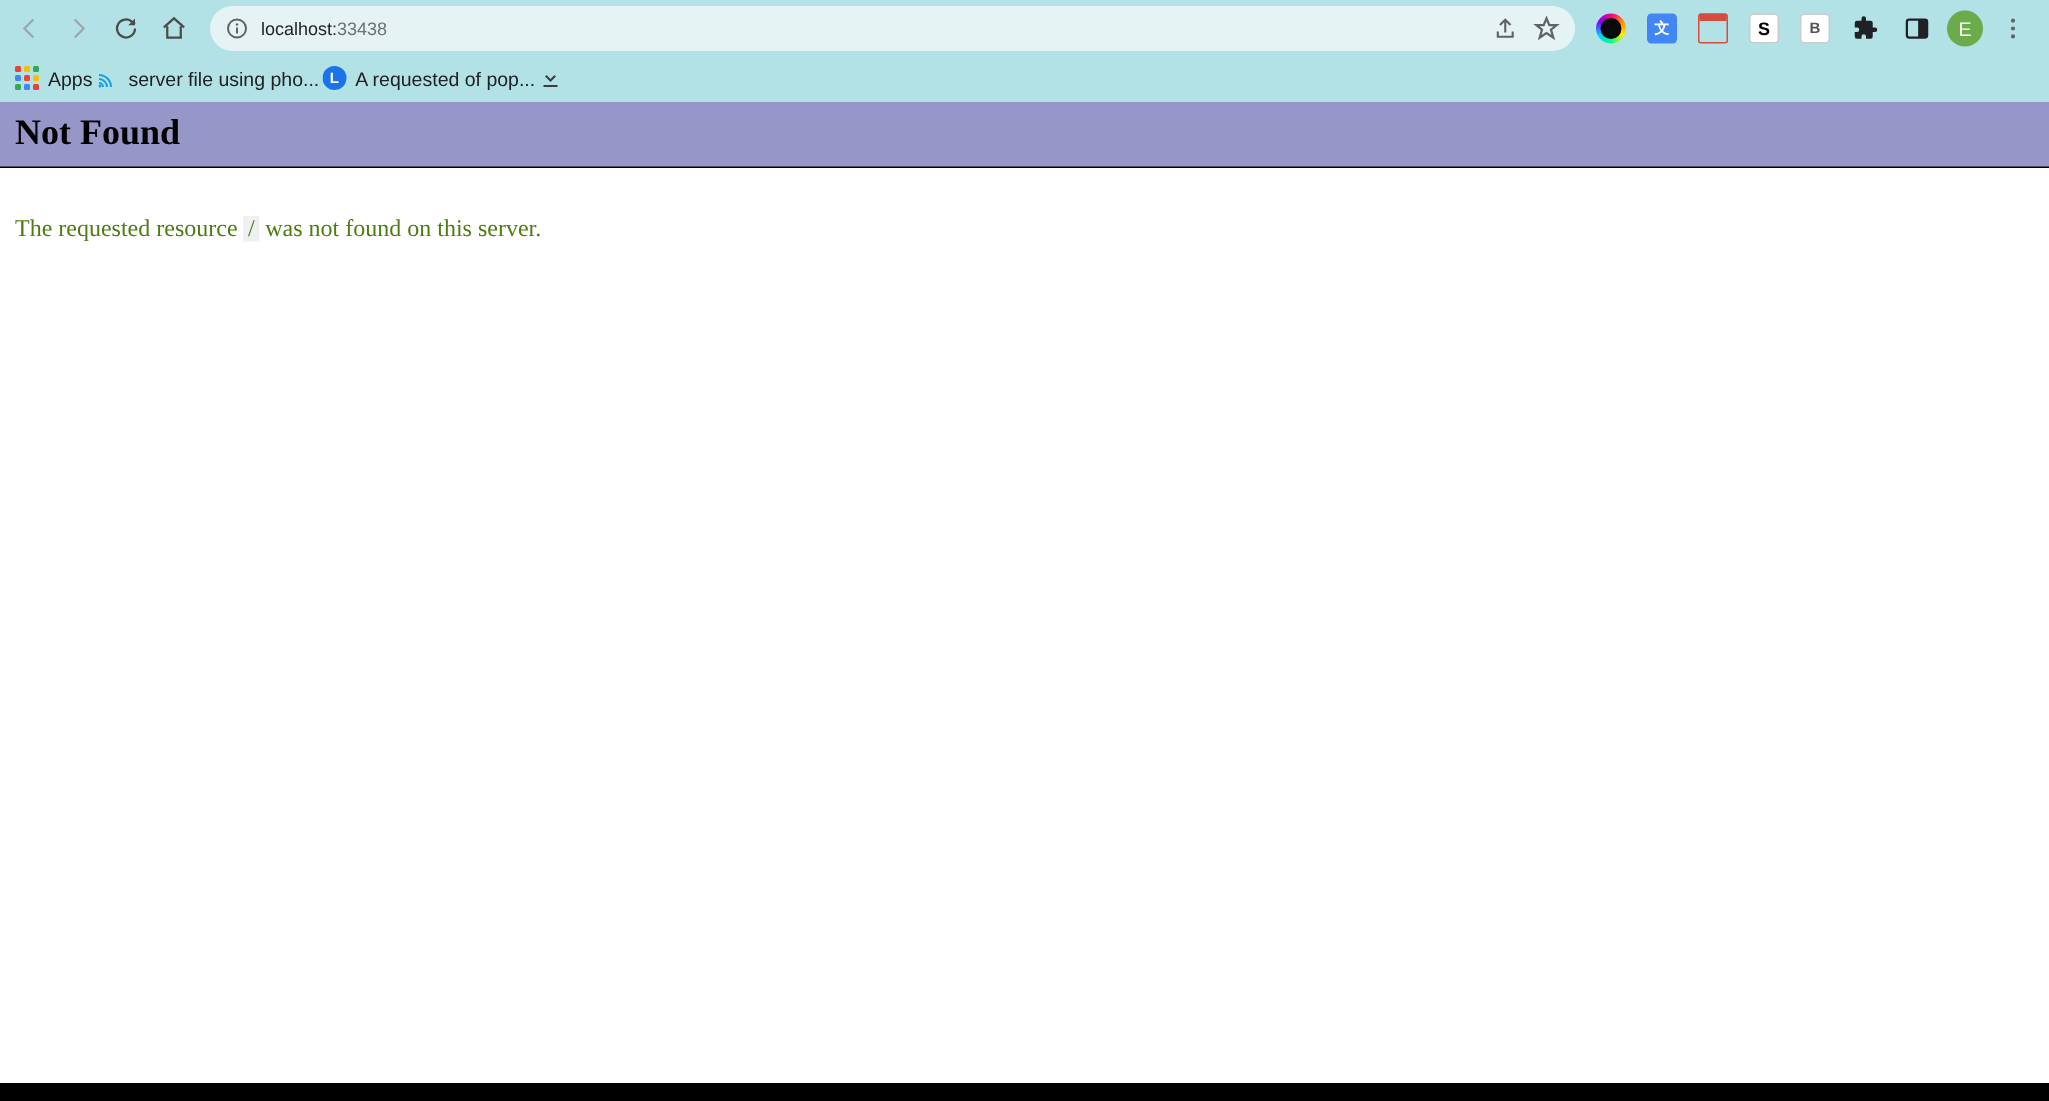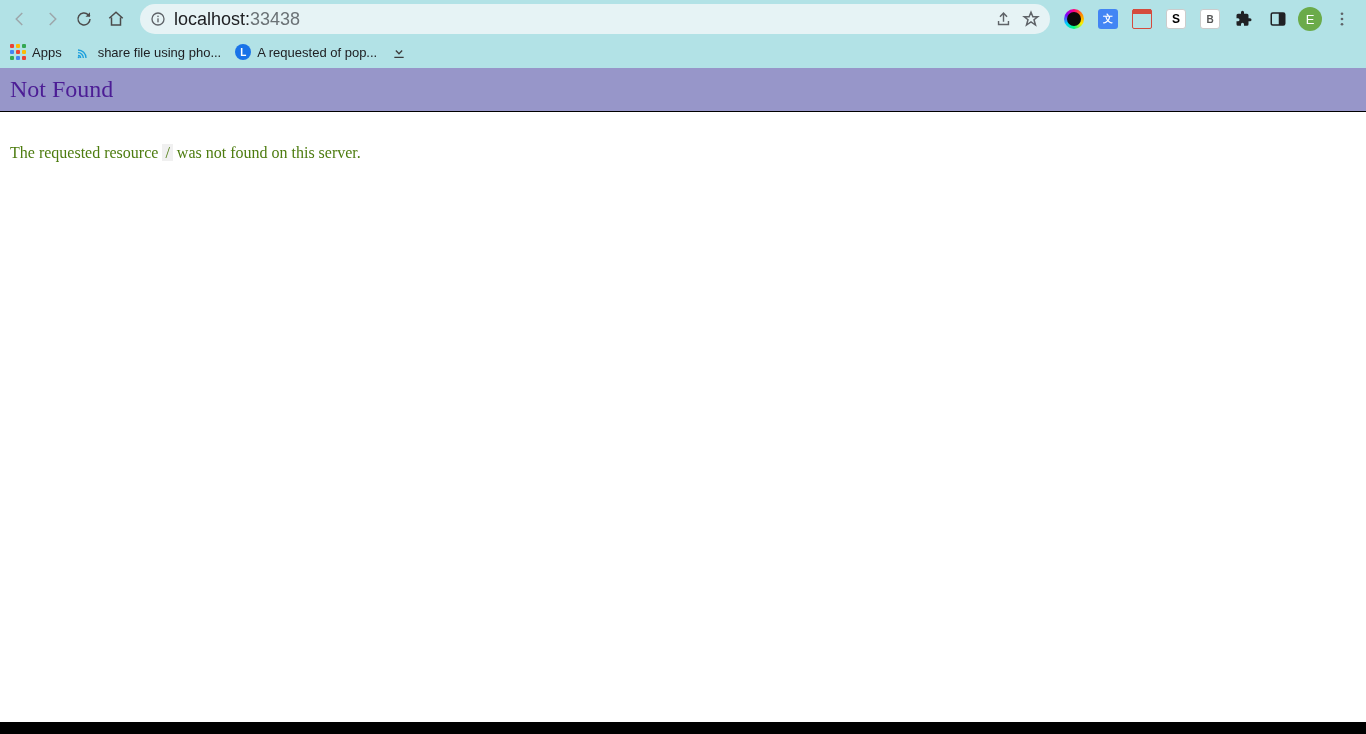--- a/index.html
+++ b/index.html
@@ -32,21 +32,21 @@
     flex:1;
     height:30px;
     background:#e6f3f5;
     border-radius:16px;
     display:flex;
     align-items:center;
     padding:0 10px;
     gap:8px;
     margin:0 6px;
     color:#3b3b3b;
-    font-size:18px;
+    font-size:12px;
   }
   .omnibox .info-icon {
     width:16px;height:16px;display:inline-flex;align-items:center;justify-content:center;
     color:#5f6368;
   }
   .omnibox .addr { flex:1; white-space:nowrap; overflow:hidden; }
   .omnibox .addr .host{ color:#202124; }
   .omnibox .addr .port{ color:#6b7276; }
   .omnibox .right-icons{ display:flex; align-items:center; gap:10px; color:#5f6368;}
   .ext-row { display:flex; align-items:center; gap:6px; padding-right:4px;}
@@ -66,21 +66,21 @@
   .avatar {
     width:24px;height:24px;border-radius:50%;
     background:#6bab4a;color:#fff;
     display:flex;align-items:center;justify-content:center;
     font-size:13px;font-weight:500;
   }
   .dots3 { color:#5f6368; }
 
   
   .bm-row {
-    display:flex; align-items:center; gap:14px;
+    display:flex; align-items:center; gap:2px;
     height:32px;
     padding:0 10px;
     font-size:13px;
     color:#202124;
   }
   .bm-item { display:flex; align-items:center; gap:6px; cursor:pointer; max-width:170px; white-space:nowrap; overflow:hidden; text-overflow:ellipsis;}
   .bm-apps-icon{
     width:16px;height:16px;display:grid;grid-template-columns:repeat(3,4px);grid-template-rows:repeat(3,4px);gap:2px;
   }
   .bm-apps-icon span{width:4px;height:4px;border-radius:1px;}
@@ -93,23 +93,23 @@
 
   
   .page-header{
     background:#9796c9;
     border-bottom:1px solid #000;
     padding:8px 10px;
   }
   .page-header h1{
     margin:0;
     font-family:"Times New Roman", Times, serif;
-    font-weight:normal;
+    font-weight:bold;
     font-size:24px;
-    color:#4c1d95;
+    color:#000000;
   }
   .page-body{
     padding:16px 10px;
     font-family:"Times New Roman", Times, serif;
     font-size:16px;
     color:#4d7c0f;
   }
   .page-body code{
     background:#f0f0f0;
     padding:0 3px;
@@ -234,21 +234,21 @@
       </span>
       <span>Apps</span>
     </div>
     <div class="bm-item">
       <span class="bm-cast">
         <svg width="16" height="16" viewBox="0 0 24 24">
             <path fill="none" stroke="currentColor" stroke-width="2" d="M3 17a4 4 0 0 1 4 4M3 13a8 8 0 0 1 8 8M3 9a12 12 0 0 1 12 12"></path>
             <circle cx="4" cy="20" r="1.5" fill="currentColor"></circle>
           </svg>
       </span>
-      <span>share file using pho...</span>
+      <span>server file using pho...</span>
     </div>
     <div class="bm-item">
       <span class="bm-l">L</span>
       <span>A requested of pop...</span>
     </div>
     <div class="bm-item bm-dl" style="max-width:24px;">
       <svg width="16" height="16" viewBox="0 0 24 24">
           <path fill="currentColor" d="M12 3v10l4-4 1.4 1.4L12 16 6.6 10.4 8 9l4 4V3h0zM5 19h14v2H5z"></path>
         </svg>
     </div>

